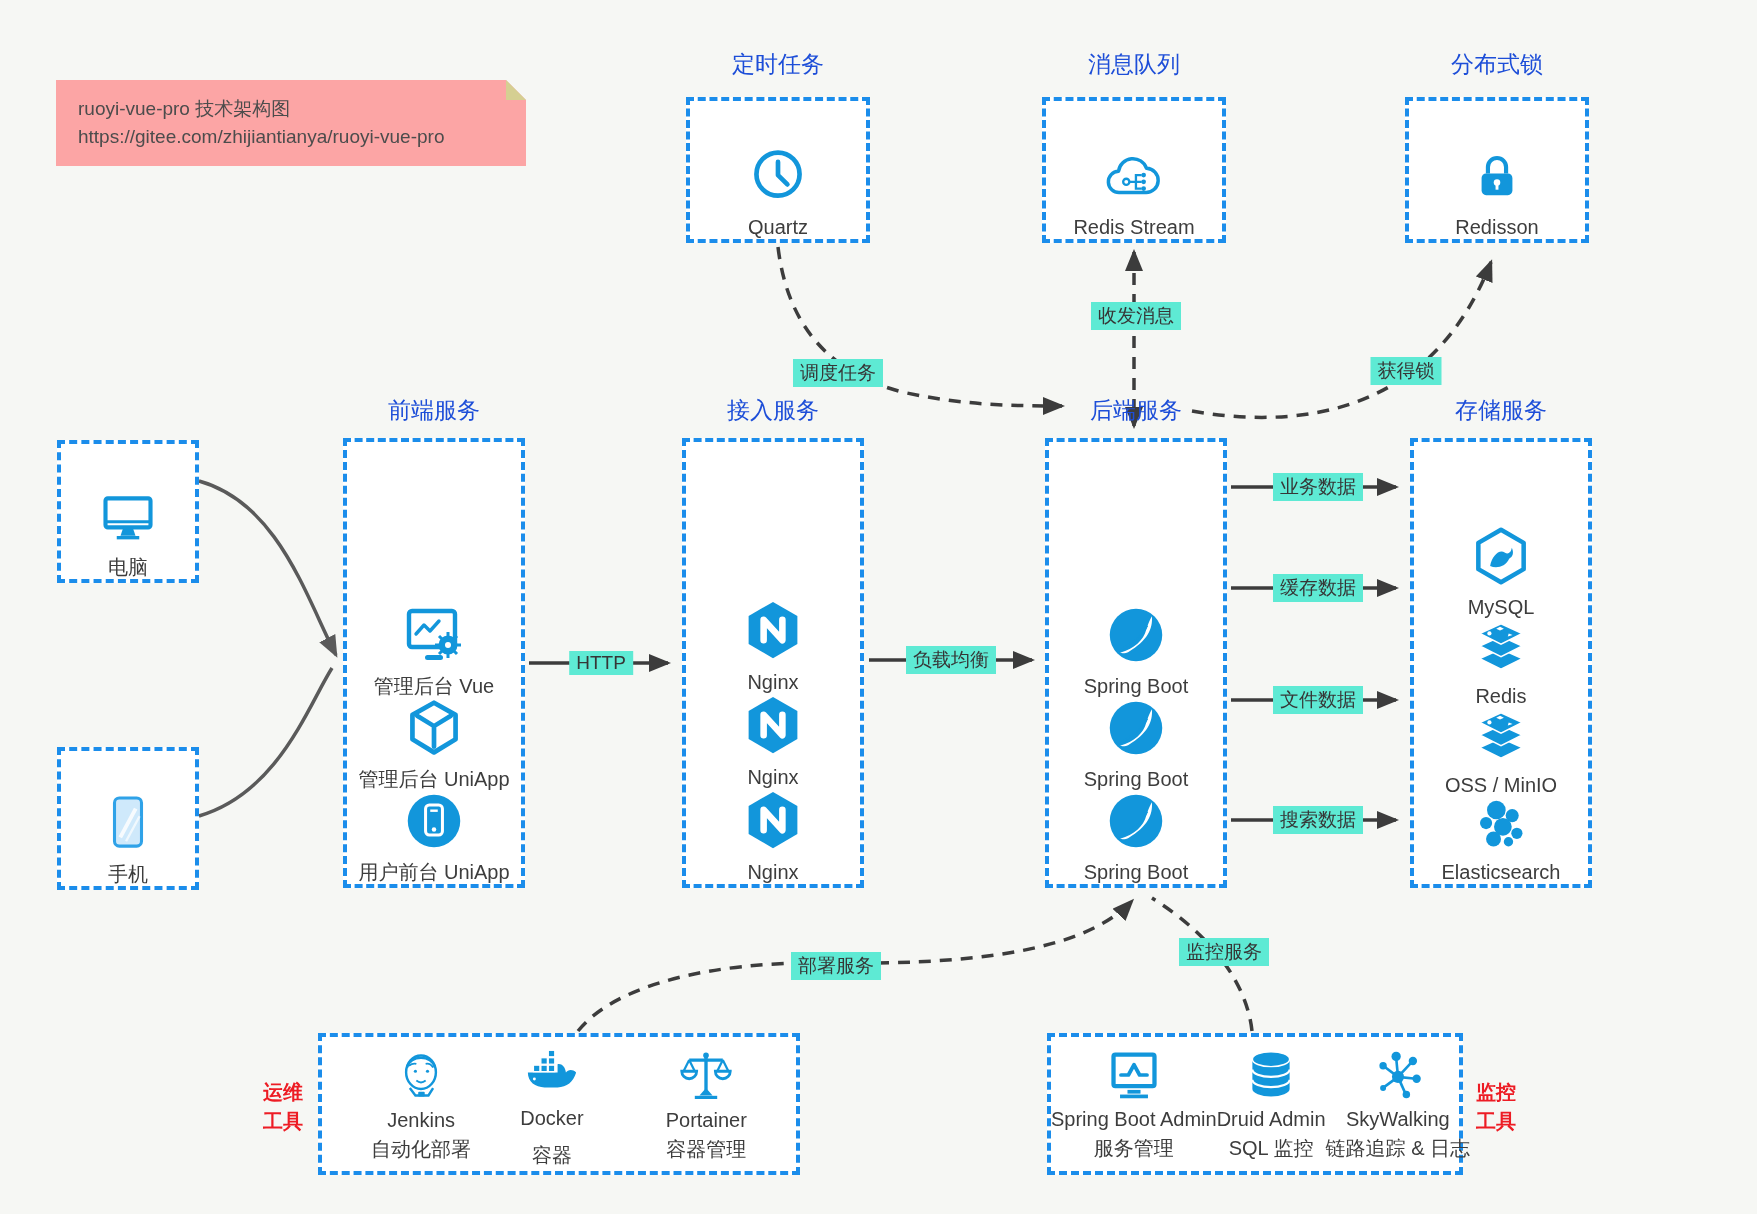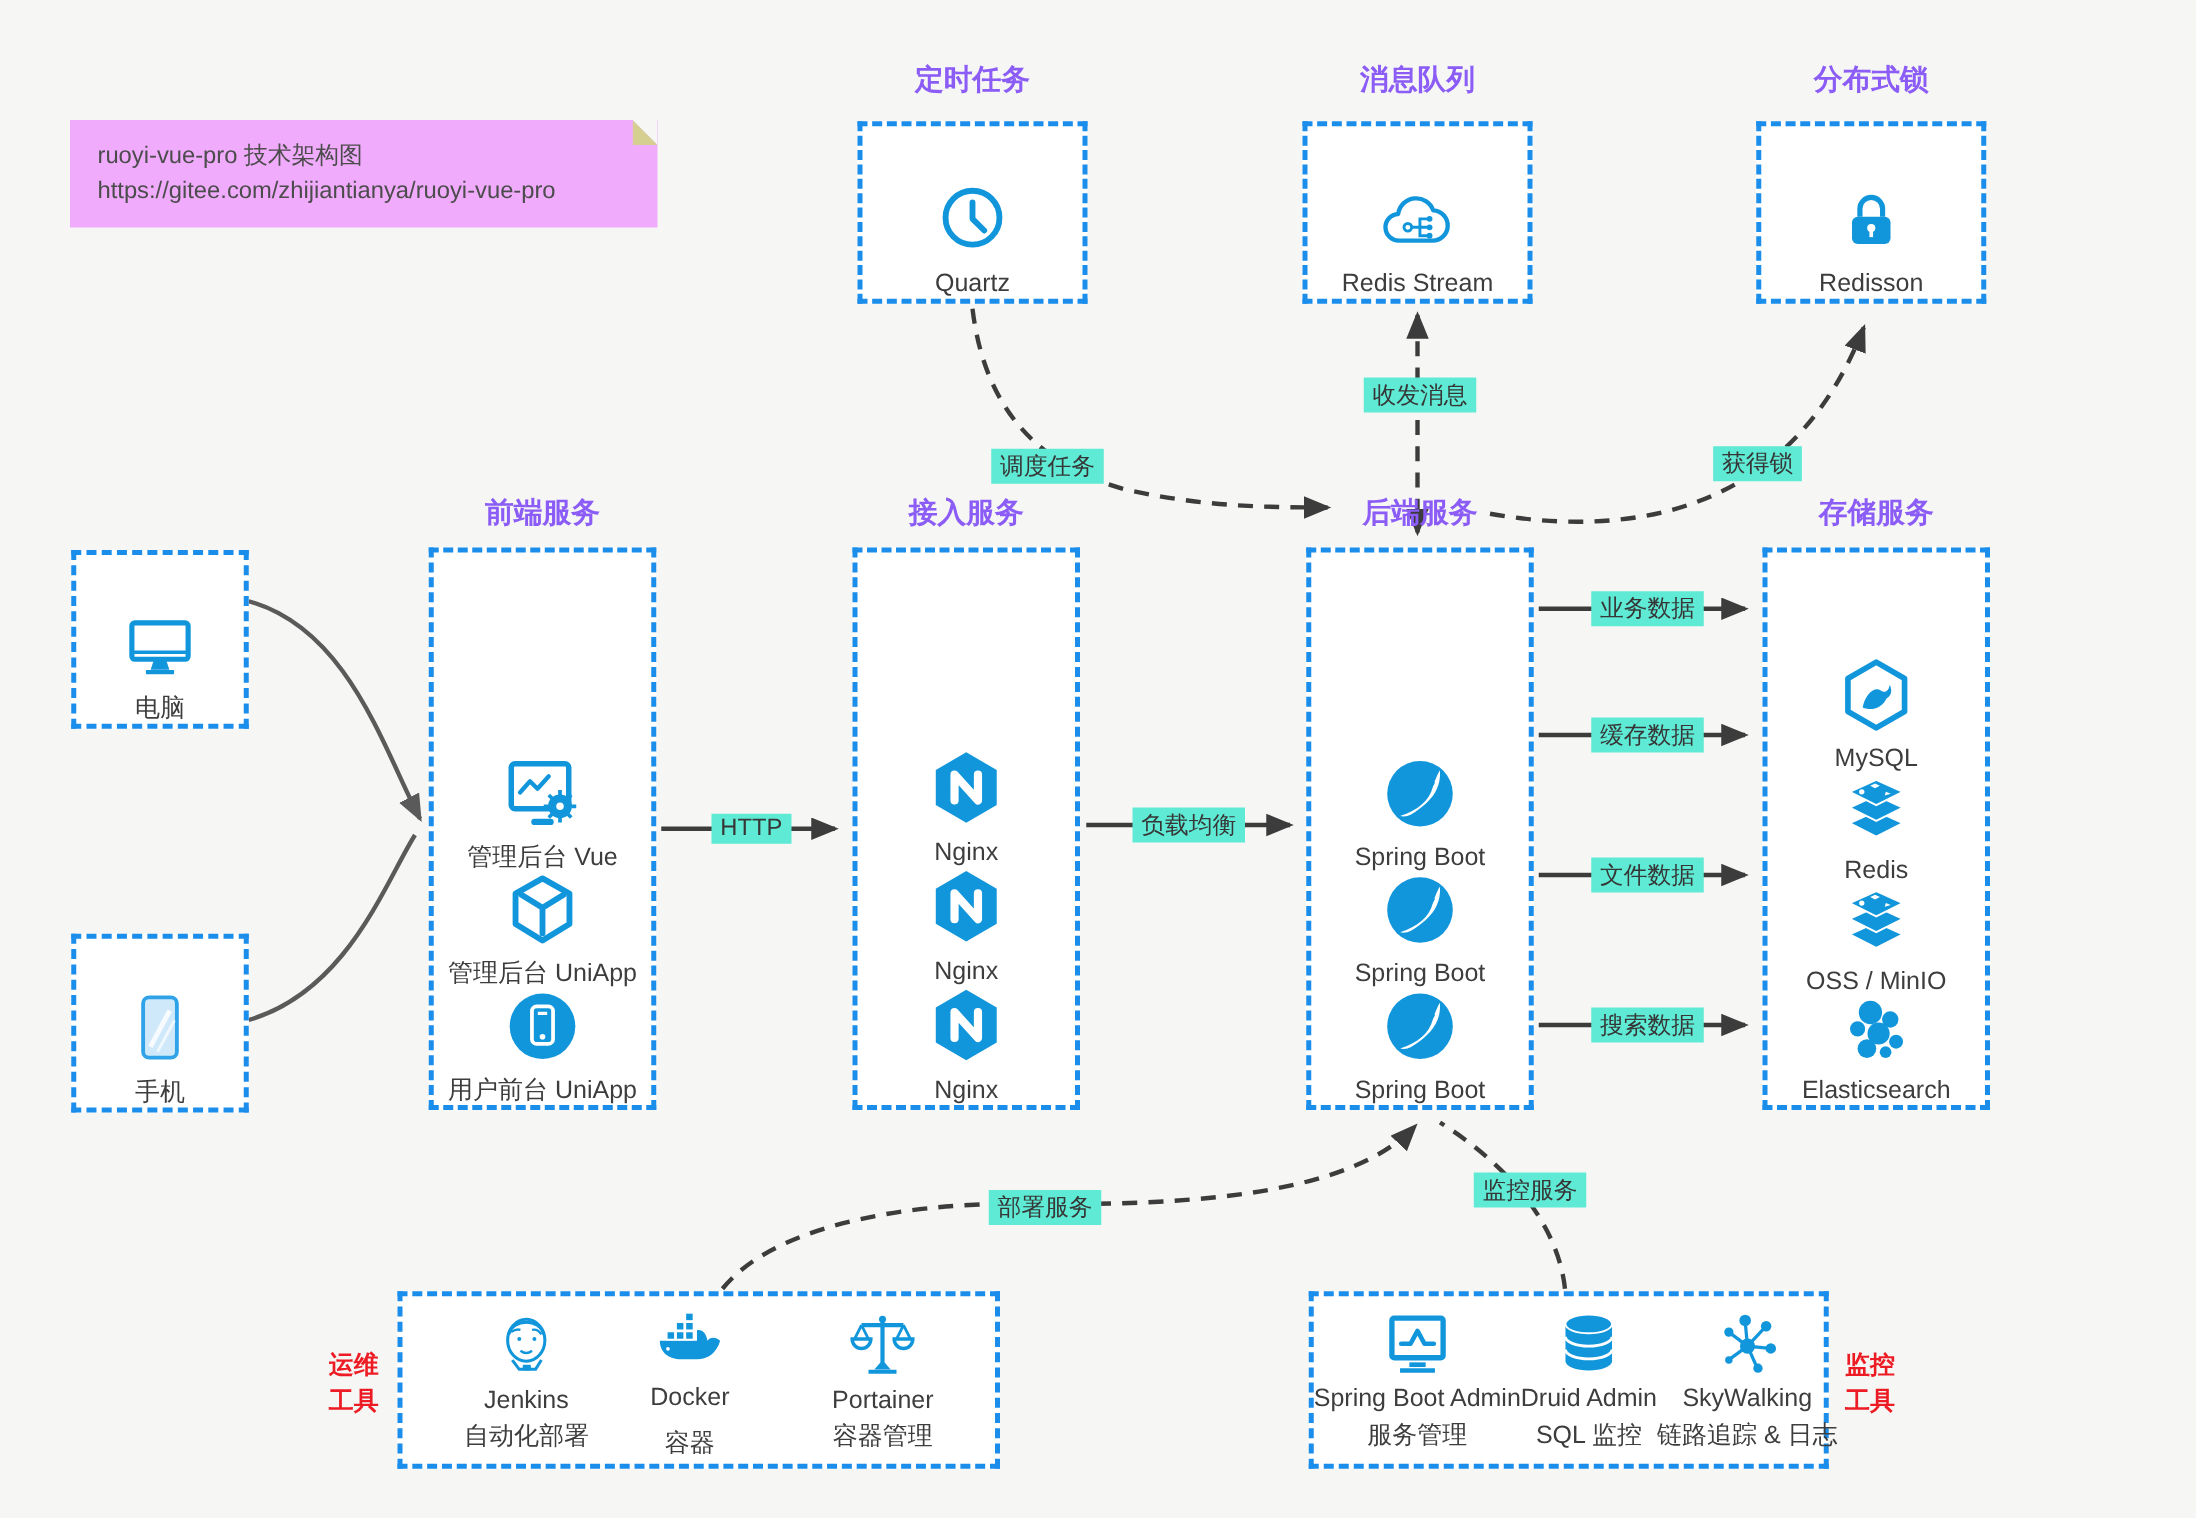--- a/index.html
+++ b/index.html
@@ -7,25 +7,25 @@
           font-family:"Liberation Sans","DejaVu Sans",sans-serif;color:#3d3d3d;}
   
   #wires{position:absolute;left:0;top:0;z-index:1;}
   
   .dbox{position:absolute;background:#fff;border:4px dashed #1b8deb;box-sizing:border-box;z-index:2;}
   .col{display:flex;flex-direction:column;justify-content:flex-end;align-items:center;}
   .row{display:flex;flex-direction:row;justify-content:space-evenly;align-items:center;}
   .item{display:flex;flex-direction:column;align-items:center;gap:9px;}
   .item .lbl{font-size:20px;color:#3d3d3d;white-space:nowrap;line-height:24px;text-align:center;}
   .ctr{position:absolute;transform:translate(-50%,-50%);z-index:3;}
-  .sec-title{color:#8b5cf6;font-weight:bold;font-size:23px;white-space:nowrap;}
+  .sec-title{color:#1d4ed8;font-weight:normal;font-size:23px;white-space:nowrap;}
   .side-title{color:#ed1c24;font-weight:bold;font-size:20px;line-height:29px;text-align:center;white-space:pre-line;}
   .edge-lbl{background:#5eead4;padding:1px 7px;font-size:19px;color:#363636;white-space:nowrap;z-index:3;}
   
-  #note{position:absolute;left:56px;top:96px;width:470px;height:86px;background:#f0abfc;z-index:2;
+  #note{position:absolute;left:56px;top:80px;width:470px;height:86px;background:#fca5a5;z-index:2;
         padding:15px 0 0 22px;box-sizing:border-box;font-size:19px;line-height:28px;color:#4c4c4c;}
   #note .fold-notch{position:absolute;top:0;right:0;width:20px;height:20px;background:#f6f7f4;
         clip-path:polygon(0 0,100% 0,100% 100%);}
   #note .fold{position:absolute;top:0;right:0;width:20px;height:20px;background:#d5cf92;
         clip-path:polygon(0 0,100% 100%,0 100%);}
   .icon{display:flex;align-items:center;justify-content:center;}
 </style>
 </head>
 <body>
 

